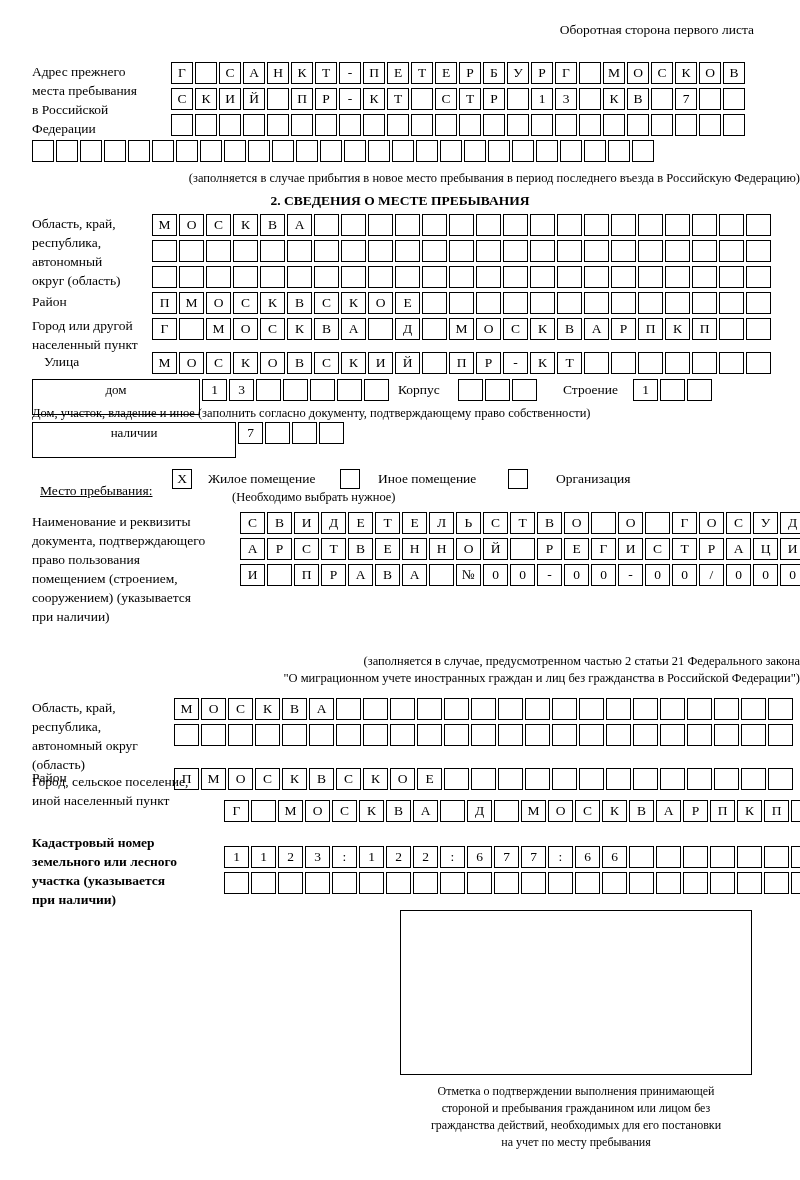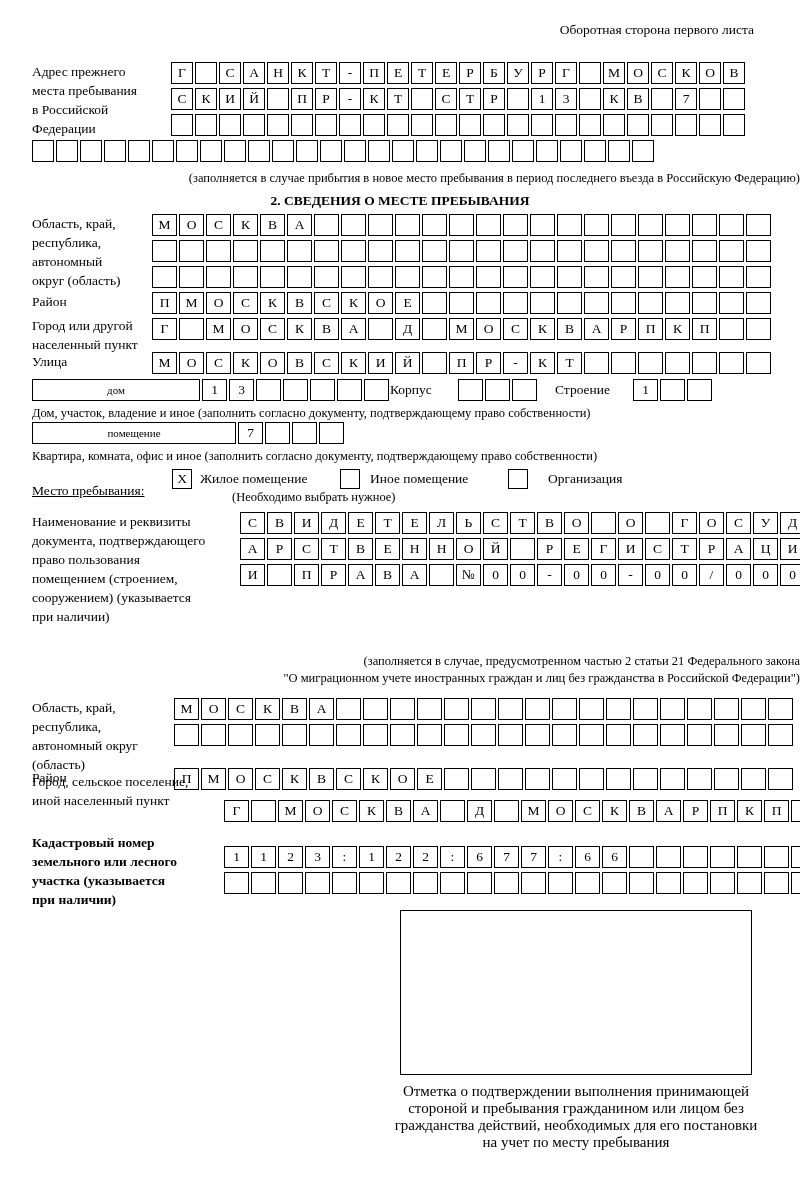--- a/index.html
+++ b/index.html
@@ -61,39 +61,40 @@
     font-size: 13.5px;
     line-height: 20px;
     text-align: center;
     font-family: "Liberation Serif", serif;
   }
   .cell.narrow { width: 22px; }
   .box-label {
     position: absolute;
     border: 1px solid #000;
     box-sizing: border-box;
-    height: 22px;
-    font-size: 11px;
+    height: 36px;
+    font-size: 13px;
     line-height: 20px;
     text-align: center;
   }
   .inline-lbl {
     position: absolute;
     font-size: 13.5px;
     line-height: 22px;
+    padding-left: 8px;
   }
   .bigbox {
     position: absolute;
     border: 1px solid #000;
     box-sizing: border-box;
   }
   .footer-note {
     position: absolute;
     text-align: center;
-    font-size: 15px;
+    font-size: 12px;
     line-height: 17px;
   }
   .chk {
     width: 20px;
     height: 20px;
     border: 1px solid #000;
     box-sizing: border-box;
     display: inline-block;
     text-align: center;
     font-size: 13.5px;
@@ -352,21 +353,21 @@
       <div class="cell">В</div>
       <div class="cell">А</div>
       <div class="cell">Р</div>
       <div class="cell">П</div>
       <div class="cell">К</div>
       <div class="cell">П</div>
       <div class="cell"></div>
       <div class="cell"></div>
     </div>
 
-  <div class="lbl" style="left:32px; top:352px;text-align:right;">Улица</div>
+  <div class="lbl" style="left:44px; top:352px;text-align:right;">Улица</div>
   <div class="cells" id="s2-street" style="left:152px; top:352px;">
       <div class="cell">М</div>
       <div class="cell">О</div>
       <div class="cell">С</div>
       <div class="cell">К</div>
       <div class="cell">О</div>
       <div class="cell">В</div>
       <div class="cell">С</div>
       <div class="cell">К</div>
       <div class="cell">И</div>
@@ -404,28 +405,27 @@
     </div>
   <div class="inline-lbl" style="left:555px; top:379px;text-align:right;">Строение</div>
   <div class="cells" id="s2-stroenie" style="left:633px; top:379px;">
       <div class="cell">1</div>
       <div class="cell"></div>
       <div class="cell"></div>
     </div>
 
   <div class="lbl small" style="left:32px; top:404px;">Дом, участок, владение и иное (заполнить согласно документу, подтверждающему право собственности)</div>
 
-  <div class="box-label" style="left:32px; top:422px; width:204px;">помещение</div>
+  <div class="box-label" style="left:32px; top:422px; width:204px;">наличии</div>
   <div class="cells" id="s2-flat" style="left:238px; top:422px;">
       <div class="cell">7</div>
       <div class="cell"></div>
       <div class="cell"></div>
       <div class="cell"></div>
     </div>
-  <div class="lbl small" style="left:32px; top:447px;">Квартира, комната, офис и иное (заполнить согласно документу, подтверждающему право собственности)</div>
 
   <div class="inline-lbl" style="left:32px; top:480px;text-decoration:underline;">Место пребывания:</div>
   <div style="position:absolute; left:172px; top:469px;" class="chk">X</div>
   <div class="inline-lbl" style="left:200px; top:468px;">Жилое помещение</div>
   <div style="position:absolute; left:340px; top:469px;" class="chk"></div>
   <div class="inline-lbl" style="left:370px; top:468px;">Иное помещение</div>
   <div style="position:absolute; left:508px; top:469px;" class="chk"></div>
   <div class="inline-lbl" style="left:548px; top:468px;">Организация</div>
   <div class="lbl small" style="left:232px; top:488px;">(Необходимо выбрать нужное)</div>
 

